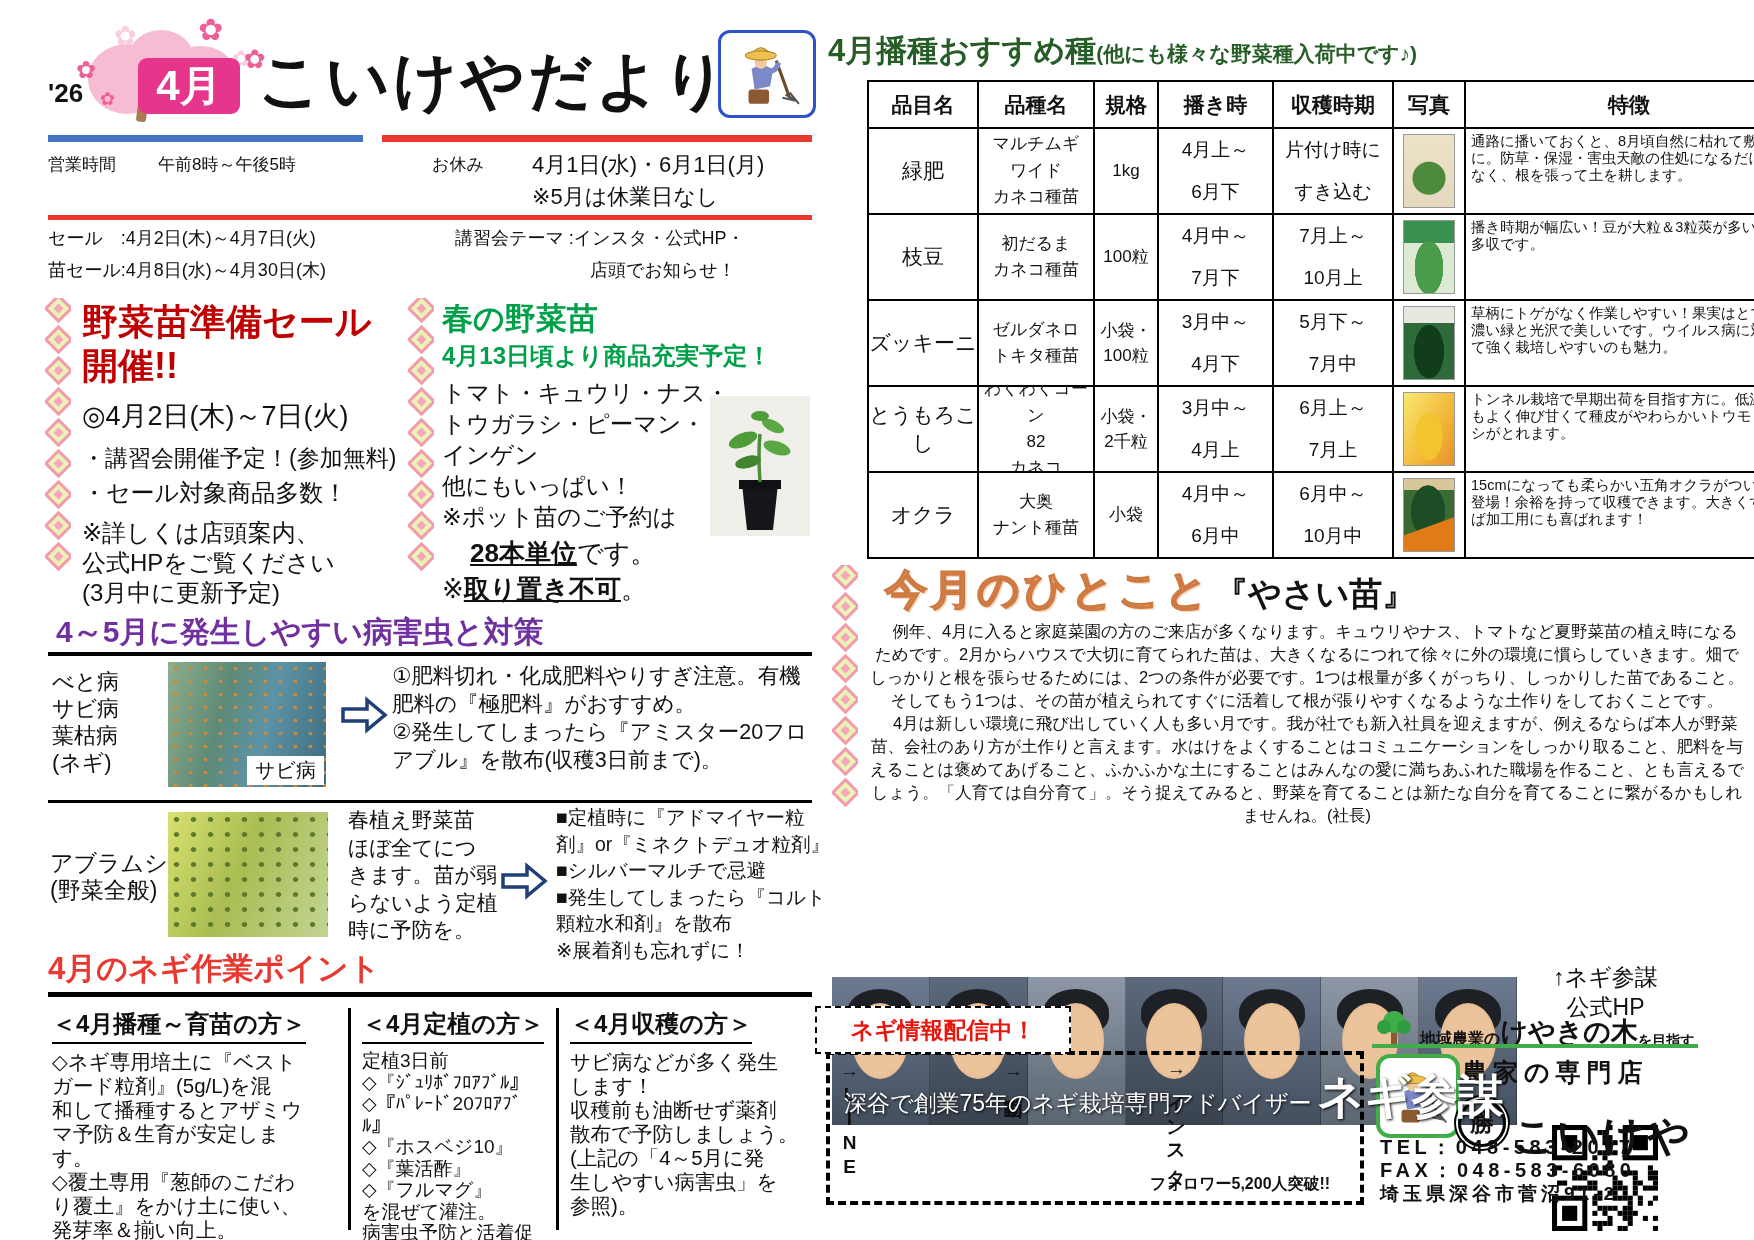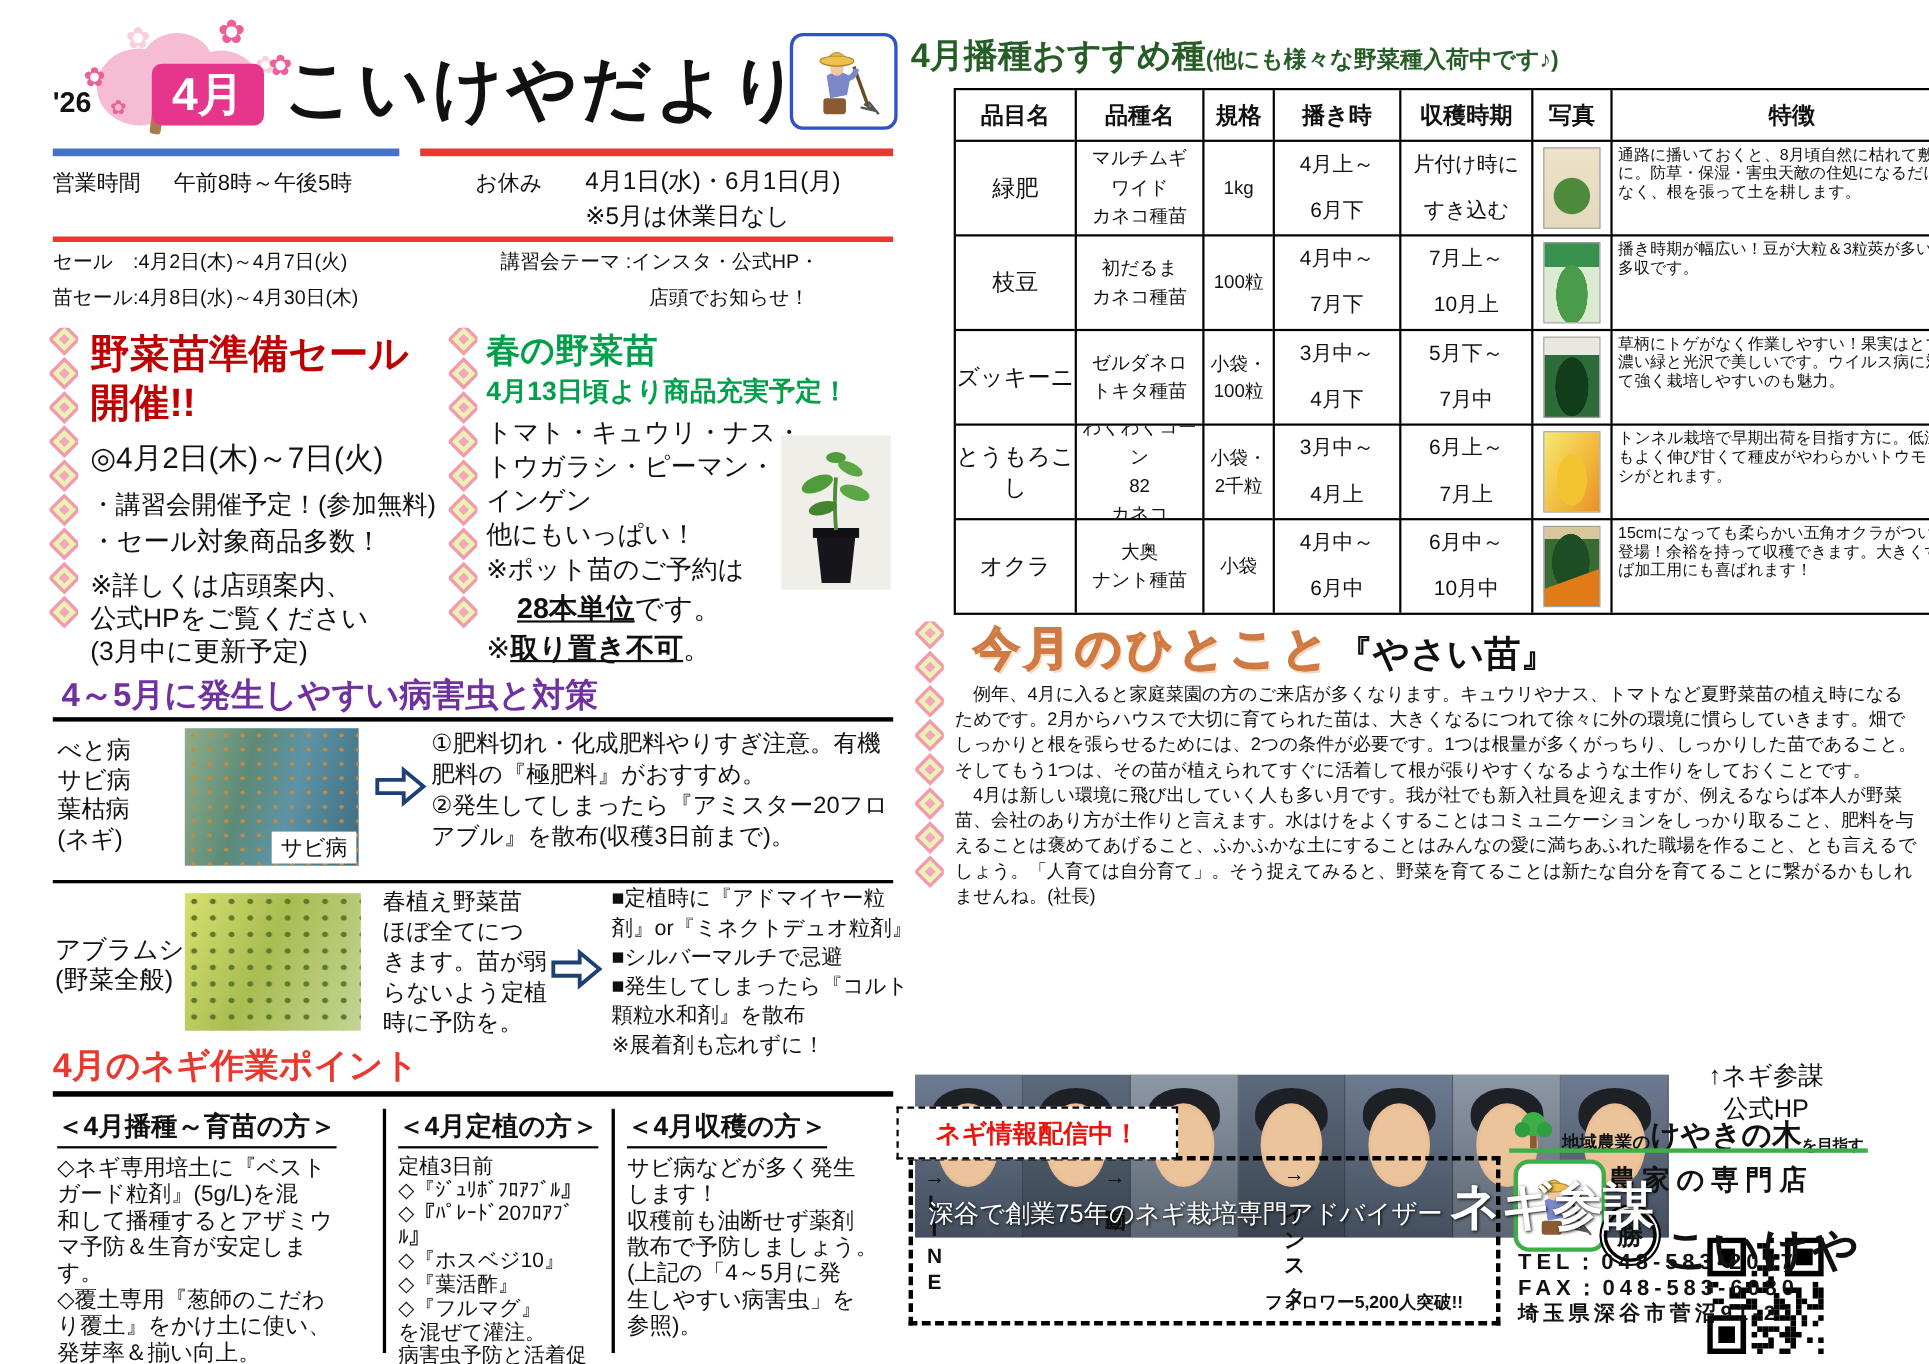--- a/index.html
+++ b/index.html
@@ -10,21 +10,21 @@
   
   .yr{font-size:26px;font-weight:bold;}
   .month-badge{width:102px;height:56px;background:#e6368b;border-radius:9px;color:#fff;
        font-size:42px;font-weight:bold;display:flex;align-items:center;justify-content:center;z-index:3;}
   .main-title{font-size:63px;font-weight:900;letter-spacing:3px;white-space:nowrap;}
   .farmer-box{width:92px;height:82px;border:3px solid #2f52c8;border-radius:12px;background:#fff;
        display:flex;align-items:center;justify-content:center;}
   .hline{height:7px;}
   .blue{background:#4472c4;}
   .red{background:#e8382f;}
-  .t24{font-size:20px;text-align:right;} .t22{font-size:22px;} .t21{font-size:18px;}
+  .t24{font-size:17px;text-align:right;} .t22{font-size:22px;} .t21{font-size:18px;}
   .sakura-cloud{position:absolute;border-radius:50%;background:#f6bcd3;}
   .flower{position:absolute;color:#ee5f9a;z-index:2;}
   .flower.lt{color:#f9cfe0;}
   .trunk{position:absolute;width:10px;height:34px;background:#a97c4f;border-radius:3px;transform:rotate(8deg);z-index:1;}
   
   .dstrip{position:absolute;width:26px;display:flex;flex-direction:column;align-items:center;gap:10px;overflow:hidden;}
   .dmd{flex:0 0 auto;width:15px;height:15px;transform:rotate(45deg);background:#eaf2b6;border:3px solid #f49ab0;position:relative;}
   .dmd::after{content:"";position:absolute;inset:4px;background:#f6a7bd;}
   .sale-title{font-size:36px;line-height:44px;font-weight:900;color:#c00000;}
   .spring-title{font-size:31px;font-weight:900;color:#00a04a;}
@@ -397,21 +397,21 @@
       <div class="dmd"></div>
       <div class="dmd"></div>
       <div class="dmd"></div>
       <div class="dmd"></div>
       <div class="dmd"></div>
       <div class="dmd"></div>
       <div class="dmd"></div>
     </div>
   <div class="abs hito-title" style="left:885px;top:562px;">今月のひとこと</div>
   <div class="abs hito-sub" style="left:1215px;top:572px;">『やさい苗』</div>
-  <div class="abs hito-text" style="left:868px;top:620px;width:878px;">
+  <div class="abs hito-text" style="left:868px;top:620px;width:878px;text-align:center;">
     <p>　例年、4月に入ると家庭菜園の方のご来店が多くなります。キュウリやナス、トマトなど夏野菜苗の植え時になるためです。2月からハウスで大切に育てられた苗は、大きくなるにつれて徐々に外の環境に慣らしていきます。畑でしっかりと根を張らせるためには、2つの条件が必要です。1つは根量が多くがっちり、しっかりした苗であること。そしてもう1つは、その苗が植えられてすぐに活着して根が張りやすくなるような土作りをしておくことです。</p>
     <p>　4月は新しい環境に飛び出していく人も多い月です。我が社でも新入社員を迎えますが、例えるならば本人が野菜苗、会社のあり方が土作りと言えます。水はけをよくすることはコミュニケーションをしっかり取ること、肥料を与えることは褒めてあげること、ふかふかな土にすることはみんなの愛に満ちあふれた職場を作ること、とも言えるでしょう。「人育ては自分育て」。そう捉えてみると、野菜を育てることは新たな自分を育てることに繋がるかもしれませんね。(社長)</p>
   </div>
 
   <div class="abs banner" style="left:832px;top:852px;width:685px;height:148px;">
     <div class="seg">
         <div class="hair"></div>
         <div class="skin"></div>
       </div>
     <div class="seg">

